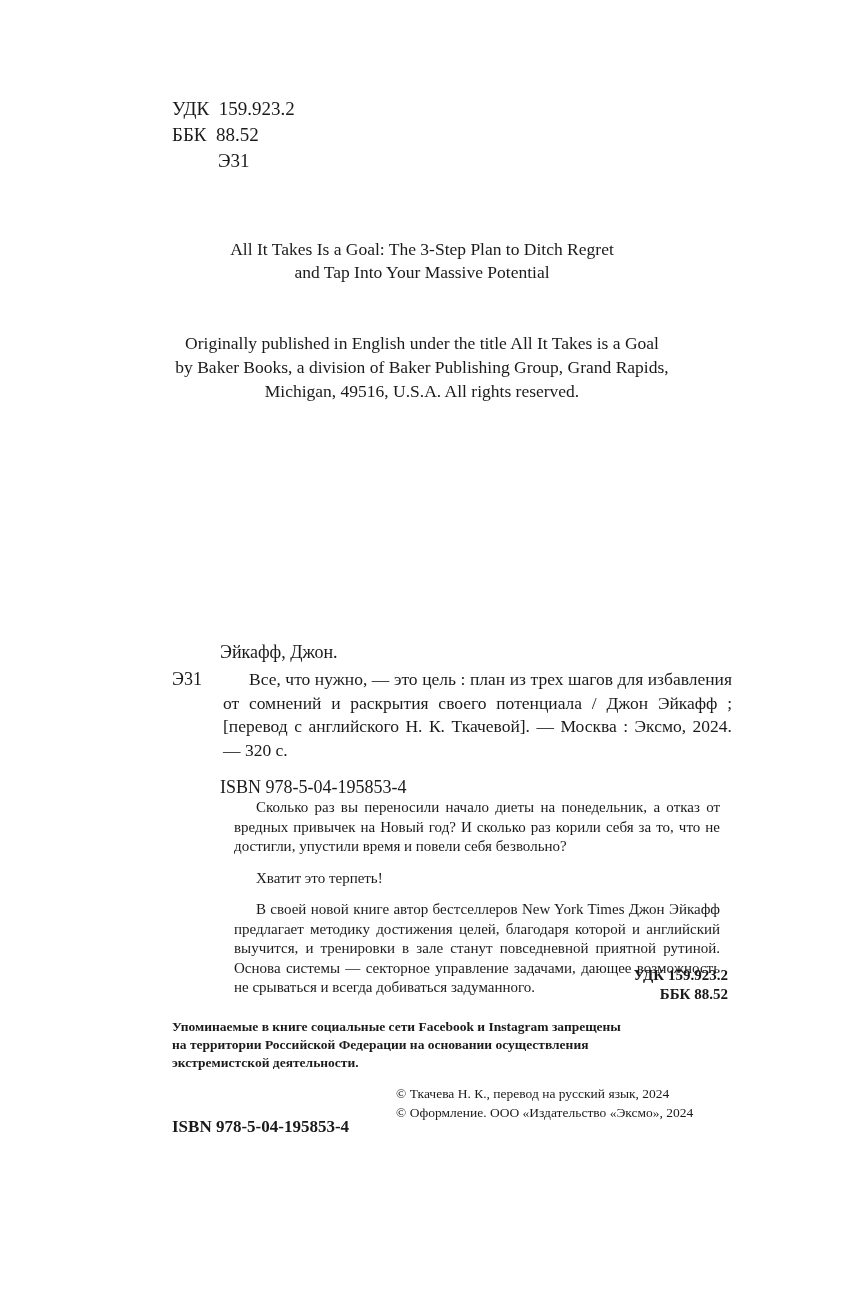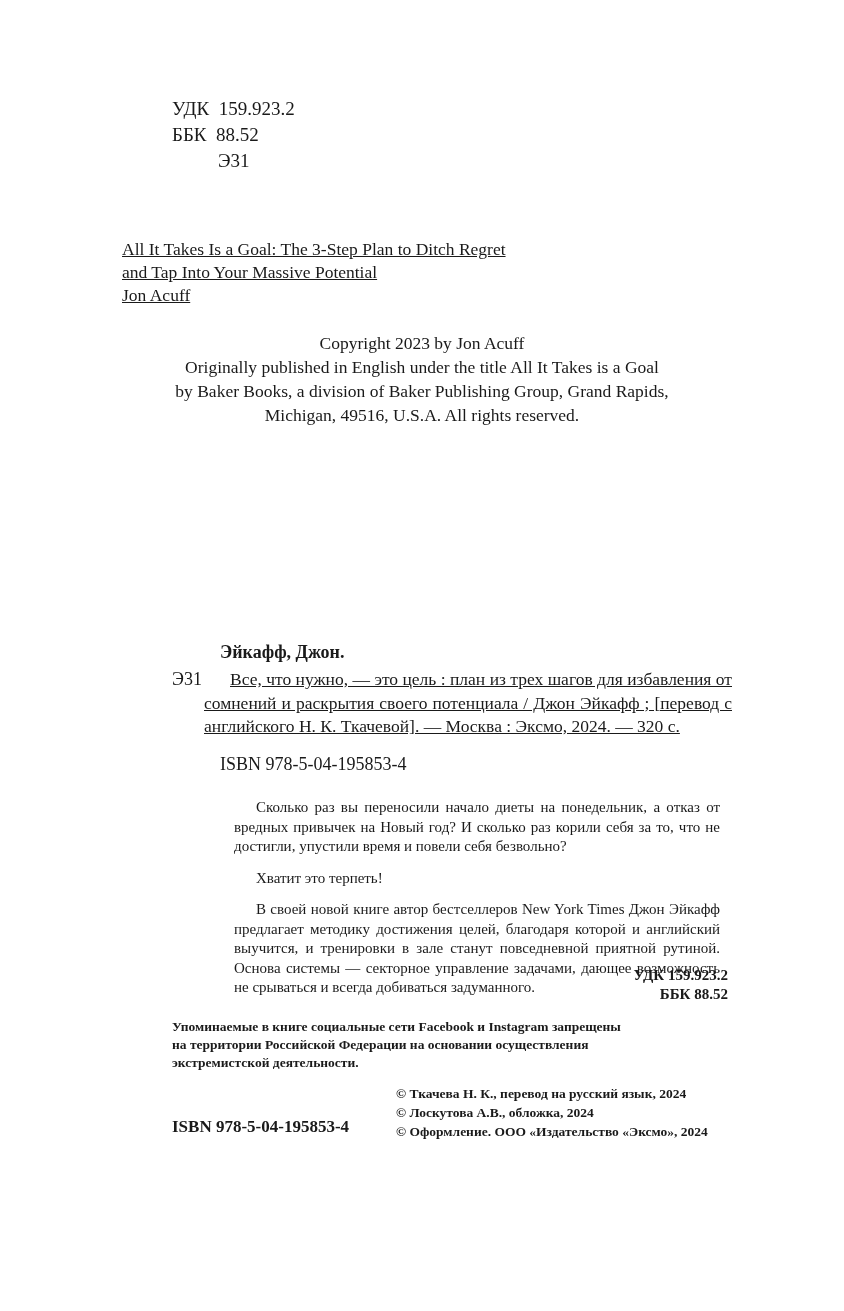--- a/index.html
+++ b/index.html
@@ -37,63 +37,62 @@
   .udk-block .indent {
     padding-left: 46px;
   }
 
   
   .orig-title {
     position: absolute;
     left: 122px;
     top: 226px;
     width: 600px;
+    text-align: center;
     font-size: 17.5px;
     line-height: 23px;
-    text-decoration: underline;
   }
 
   .copyright-block {
     position: absolute;
     left: 122px;
     top: 319px;
     width: 600px;
     text-align: center;
     font-size: 17.5px;
     line-height: 24px;
   }
 
   
   .cip {
     position: absolute;
     left: 172px;
     top: 630px;
     width: 560px;
   }
   .cip-author {
-    font-weight: bold;
+    font-weight: normal;
     font-size: 18px;
     margin-left: 48px;
     margin-bottom: 5px;
   }
   .cip-body {
     position: relative;
     font-size: 17.5px;
     line-height: 23.5px;
   }
   .cip-code {
     position: absolute;
     left: 0;
     top: 0;
     font-size: 18px;
   }
   .cip-desc {
-    margin-left: 32px;
+    margin-left: 51px;
     text-align: justify;
-    text-decoration: underline;
   }
   .cip-desc .first-indent {
     display: inline-block;
     width: 26px;
   }
   .cip-isbn {
     margin-left: 48px;
     margin-top: 14px;
     font-size: 18px;
   }
@@ -135,21 +134,21 @@
     font-weight: bold;
     line-height: 18px;
   }
 
   
   .bottom-credits {
     position: absolute;
     left: 396px;
     top: 1072px;
     font-size: 13.5px;
-    font-weight: bold;
+    font-weight: normal;
     line-height: 19px;
   }
   .bottom-isbn {
     position: absolute;
     left: 172px;
     top: 1105px;
     font-size: 17px;
     font-weight: bold;
   }
 </style>
@@ -160,25 +159,23 @@
 
   <div class="udk-block">
     <div class="line">УДК  159.923.2</div>
     <div class="line">ББК  88.52</div>
     <div class="line indent">Э31</div>
   </div>
 
   <div class="orig-title">
     <div>All It Takes Is a Goal: The 3-Step Plan to Ditch Regret</div>
     <div>and Tap Into Your Massive Potential</div>
-    <div>Jon Acuff</div>
   </div>
 
   <div class="copyright-block">
-    <div>Copyright 2023 by Jon Acuff</div>
     <div>Originally published in English under the title All It Takes is a Goal</div>
     <div>by Baker Books, a division of Baker Publishing Group, Grand Rapids,</div>
     <div>Michigan, 49516, U.S.A. All rights reserved.</div>
   </div>
 
   <div class="cip">
     <div class="cip-author">Эйкафф, Джон.</div>
     <div class="cip-body">
       <span class="cip-code">Э31</span>
       <div class="cip-desc"><span class="first-indent"></span><span>Все, что нужно, — это цель : план из трех шагов для избавления от сомнений и раскрытия своего потенциала / Джон Эйкафф ; [перевод с английского Н. К. Ткачевой].  — Москва : Эксмо, 2024. — 320 с.</span></div>
@@ -198,19 +195,18 @@
   </div>
 
   <div class="legal-note">
     <div>Упоминаемые в книге социальные сети Facebook и Instagram запрещены</div>
     <div>на территории Российской Федерации на основании осуществления</div>
     <div>экстремистской деятельности.</div>
   </div>
 
   <div class="bottom-credits">
     <div>© Ткачева Н. К., перевод на русский язык, 2024</div>
-    <div>© Лоскутова А.В., обложка, 2024</div>
     <div>© Оформление. ООО «Издательство «Эксмо», 2024</div>
   </div>
 
   <div class="bottom-isbn">ISBN 978-5-04-195853-4</div>
 
 </div>
 
 </body></html>

